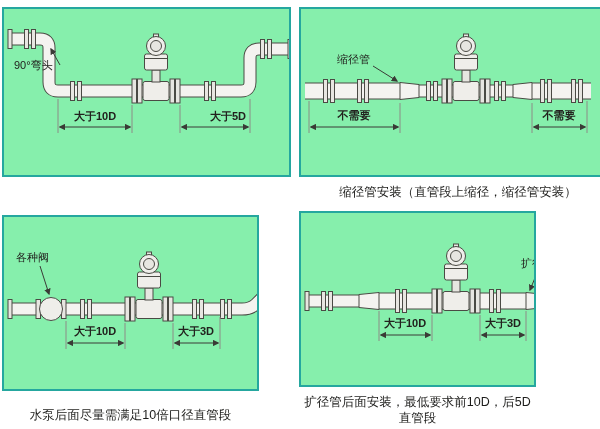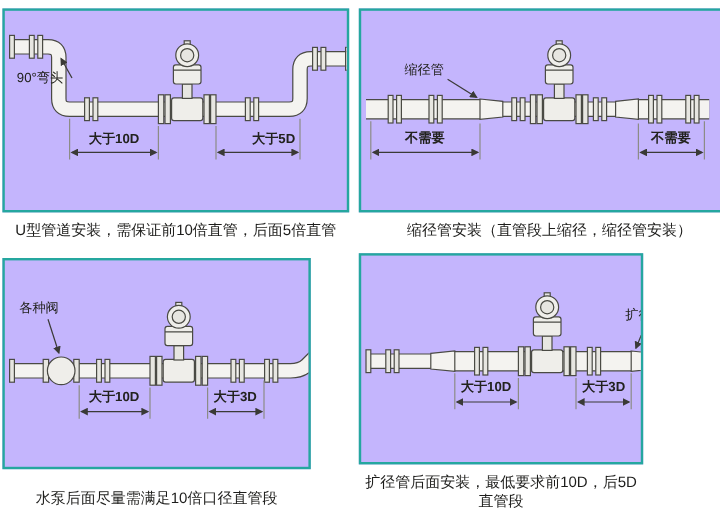--- a/index.html
+++ b/index.html
@@ -4,21 +4,21 @@
 <style>
   html,body{margin:0;padding:0;}
   body{
     width:600px;height:429px;position:relative;background:#ffffff;
     font-family:"Liberation Sans","DejaVu Sans",sans-serif;
     overflow:hidden;
   }
   .panel{position:absolute;}
   .dbox{
     border:2px solid var(--accent,#25a79f);
-    background:#c4b5fd;position:relative;overflow:hidden;
+    background:#86efac;position:relative;overflow:hidden;
   }
   .plabel{
     position:absolute;font-size:11px;color:#22221e;white-space:nowrap;line-height:13px;
   }
   .dlabel{
     position:absolute;font-size:11px;color:#22221e;white-space:nowrap;line-height:13px;
     transform:translateX(-50%);
     font-weight:bold;
   }
   .caption{
@@ -83,21 +83,20 @@
       <line x1="176" y1="96" x2="176" y2="124" stroke="#8c8c86" stroke-width="1"></line>
       <line x1="246" y1="90" x2="246" y2="124" stroke="#8c8c86" stroke-width="1"></line>
       <line x1="56" y1="118" x2="126" y2="118" stroke="#3a3a36" stroke-width="1" marker-start="url(#arr)" marker-end="url(#arr)"></line>
       <line x1="178" y1="118" x2="244" y2="118" stroke="#3a3a36" stroke-width="1" marker-start="url(#arr)" marker-end="url(#arr)"></line>
       <line x1="56" y1="56" x2="47" y2="40" stroke="#3a3a36" stroke-width="1" marker-end="url(#arr)"></line>
     </svg>
     <div class="plabel" style="left:10px;top:50px">90°弯头</div>
     <div class="dlabel" style="left:91px;top:101px">大于10D</div>
     <div class="dlabel" style="left:224px;top:101px">大于5D</div>
   </div>
-  <div class="caption">U型管道安装，需保证前10倍直管，后面5倍直管</div>
 </div>
 
 <div class="panel" style="left:299px;top:7px;width:318px">
   <div class="dbox" style="height:166px">
     <svg width="294" height="162">
       <path d="M4,82 L100,82" fill="none" stroke="#4a4a44" stroke-width="17"></path>
       <path d="M4,82 L100,82" fill="none" stroke="#f4f3f0" stroke-width="15"></path>
       <path d="M230,82 L290,82" fill="none" stroke="#4a4a44" stroke-width="17"></path>
       <path d="M230,82 L290,82" fill="none" stroke="#f4f3f0" stroke-width="15"></path>
       <path d="M117,82 L213,82" fill="none" stroke="#4a4a44" stroke-width="13"></path>

